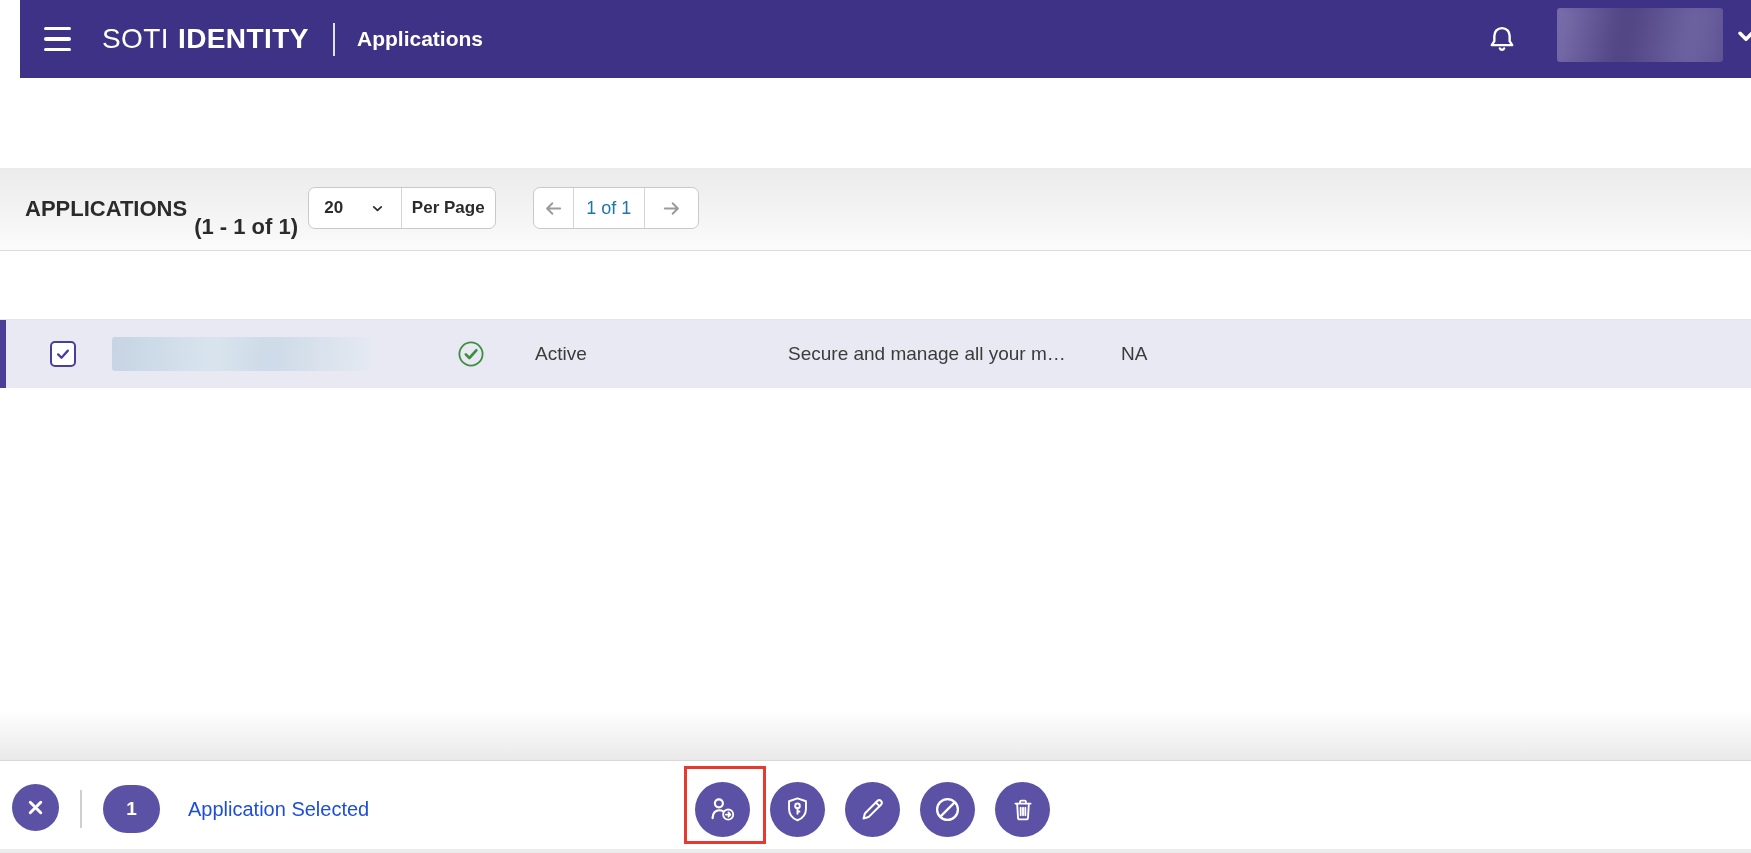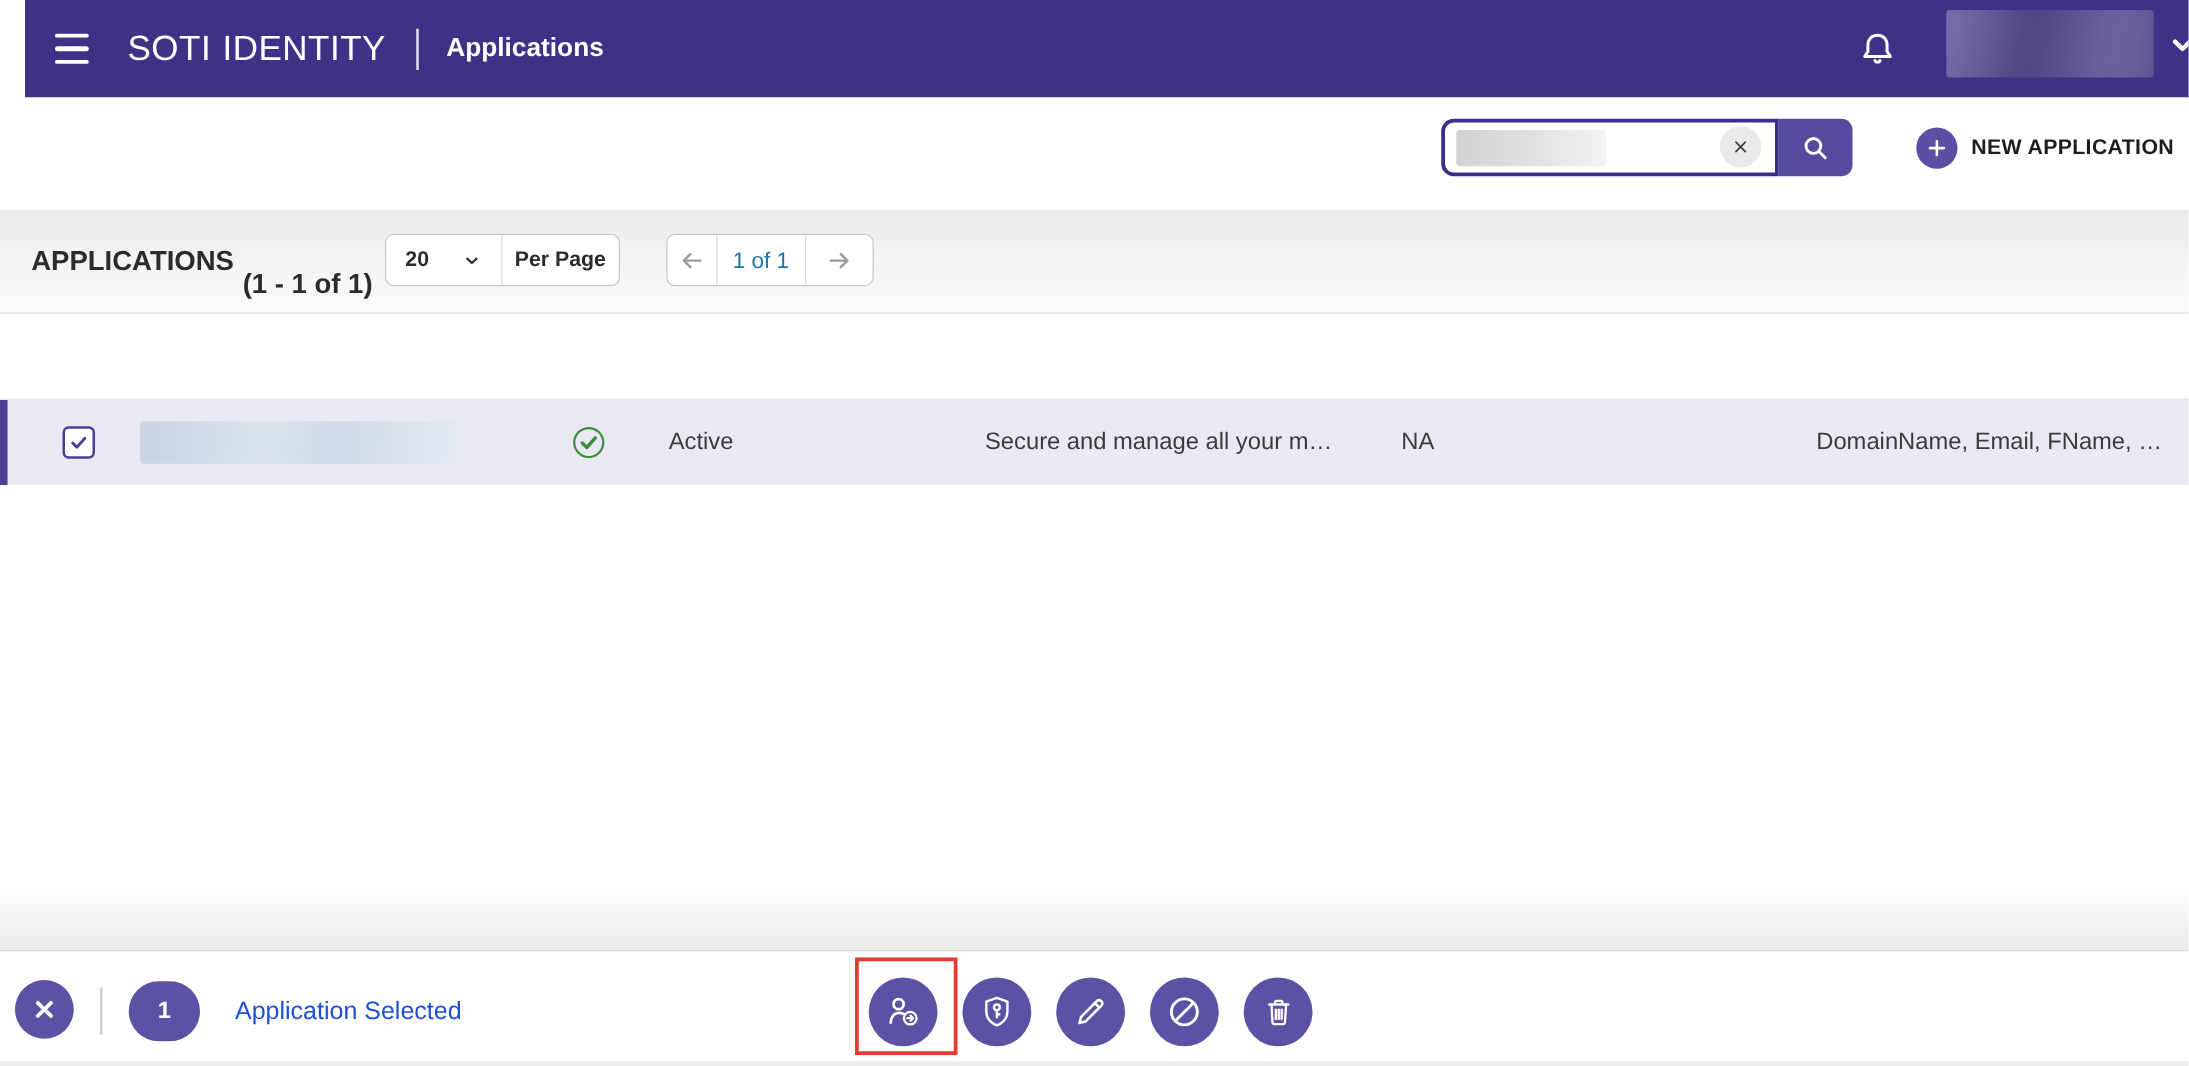--- a/index.html
+++ b/index.html
@@ -8,21 +8,21 @@
   button{font-family:inherit;}
 
   
   .header{position:absolute;top:0;left:0;width:100%;height:78px;background:#3e3287;margin-left:20px;}
   .menu-btn{position:absolute;left:24px;top:27px;width:27px;height:24px;background:none;border:none;
             display:flex;flex-direction:column;justify-content:space-between;padding:0;cursor:pointer;}
   .menu-btn span{display:block;height:3.4px;background:#fff;border-radius:2px;}
   .brand{position:absolute;left:82px;top:0;height:78px;display:flex;align-items:center;
          color:#fff;font-size:28px;letter-spacing:.4px;white-space:nowrap;}
   .brand .light{font-weight:400;}
-  .brand .bold{font-weight:400;margin-left:9px;}
+  .brand .bold{font-weight:700;margin-left:9px;}
   .hdr-divider{position:absolute;left:313px;top:23px;width:2px;height:33px;background:rgba(255,255,255,.85);}
   .page-title{position:absolute;left:337px;top:0;height:78px;display:flex;align-items:center;
               color:#fff;font-size:21px;font-weight:700;}
   .bell-btn{position:absolute;left:1464px;top:22px;width:36px;height:36px;background:none;border:none;
             padding:0;cursor:pointer;}
   .user-menu{position:absolute;left:1537px;top:8px;width:200px;height:58px;cursor:pointer;}
   .user-blur{position:absolute;left:0;top:0;width:166px;height:54px;border-radius:3px;overflow:hidden;}
   .user-blur i{position:absolute;inset:-14px;display:block;
                background:linear-gradient(100deg,#7c70ad 8%,#4f4382 42%,#6f64a2 75%,#5a4e8c 100%);
                filter:blur(9px);}
@@ -133,46 +133,20 @@
     <div class="user-menu">
       <div class="user-blur">
           <i></i>
         </div>
       <svg class="user-chevron" viewBox="0 0 24 24" fill="none" stroke="#fff" stroke-width="3.2" stroke-linecap="round" stroke-linejoin="round">
         <path d="M6.5 9.5 12 15l5.5-5.5"></path>
       </svg>
     </div>
   </div>
 
-  <div class="toolbar">
-    <div class="search-input">
-      <div class="search-blur">
-          <i></i>
-        </div>
-      <button class="clear-btn">
-        <svg width="15" height="15" viewBox="0 0 24 24" fill="none" stroke="#3c3c3c" stroke-width="2.2" stroke-linecap="round">
-          <path d="M6 6l12 12M18 6L6 18"></path>
-        </svg>
-      </button>
-    </div>
-    <button class="search-btn">
-      <svg width="25" height="25" viewBox="0 0 24 24" fill="none" stroke="#fff" stroke-width="2.2" stroke-linecap="round">
-        <circle cx="10.3" cy="10.3" r="5.7"></circle>
-        <path d="M14.7 14.7 19.4 19.4"></path>
-      </svg>
-    </button>
-    <button class="new-app">
-      <span class="plus-circle">
-        <svg width="19" height="19" viewBox="0 0 24 24" fill="none" stroke="#fff" stroke-width="2.6" stroke-linecap="round">
-          <path d="M12 5v14M5 12h14"></path>
-        </svg>
-      </span>
-      <span class="new-app-label">NEW APPLICATION</span>
-    </button>
-  </div>
 
   <div class="controls">
     <div class="list-title">
       <span class="t">APPLICATIONS</span>
       <span class="r">(1 - 1 of 1)</span>
     </div>
 
     <div class="ctl-group pagesize">
       <div class="ctl-cell bordered dropdown">
         <span>20</span>
@@ -213,21 +187,20 @@
     <div class="name-blur">
         <i></i>
       </div>
     <svg class="status-icon" viewBox="0 0 26 26" fill="none">
       <circle cx="13" cy="13" r="11.6" stroke="#3e8e41" stroke-width="1.8"></circle>
       <path d="M7.8 13.4 11.4 17 18.3 9.3" stroke="#3e8e41" stroke-width="2.7" stroke-linecap="round" stroke-linejoin="round"></path>
     </svg>
     <div class="cell" style="left:497px;margin-left:38px;">Active</div>
     <div class="cell" style="left:788px;">Secure and manage all your m…</div>
     <div class="cell" style="left:1121px;">NA</div>
-    <div class="cell" style="left:1453px;">DomainName, Email, FName, …</div>
   </div>
 
   <div class="bottom-shadow"></div>
 
   <div class="selection-bar">
     <button class="close-sel">
       <svg width="21" height="21" viewBox="0 0 24 24" fill="none" stroke="#fff" stroke-width="3.4" stroke-linecap="round">
         <path d="M6 6l12 12M18 6L6 18"></path>
       </svg>
     </button>

